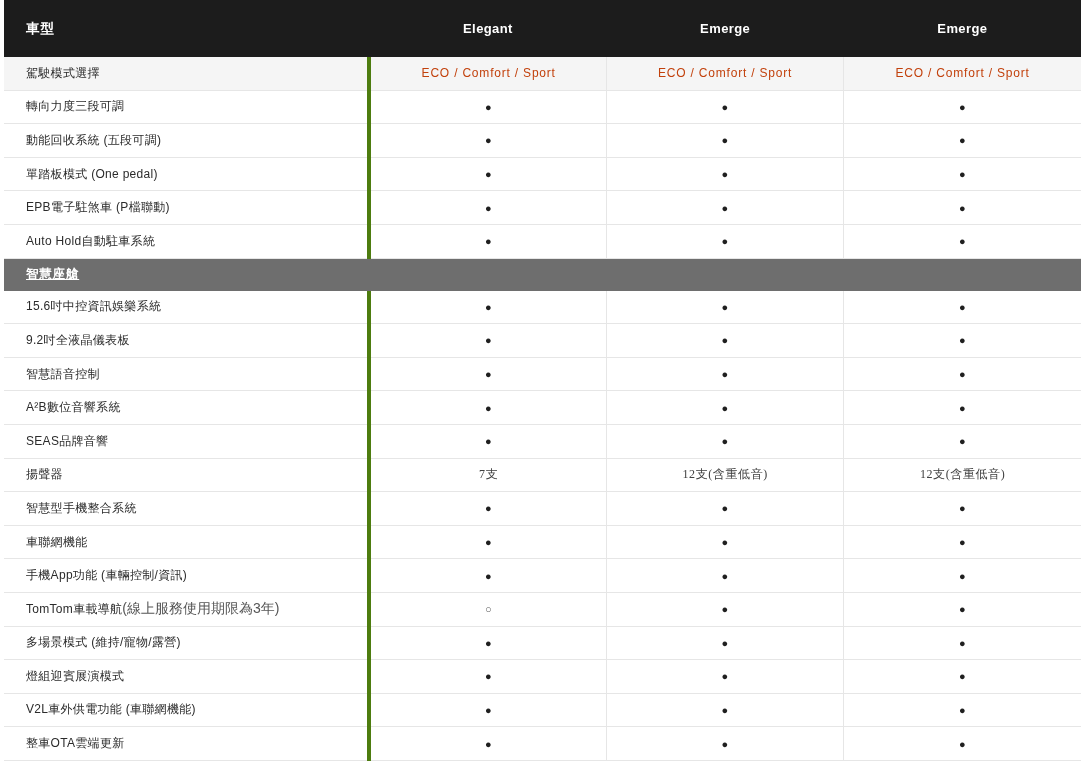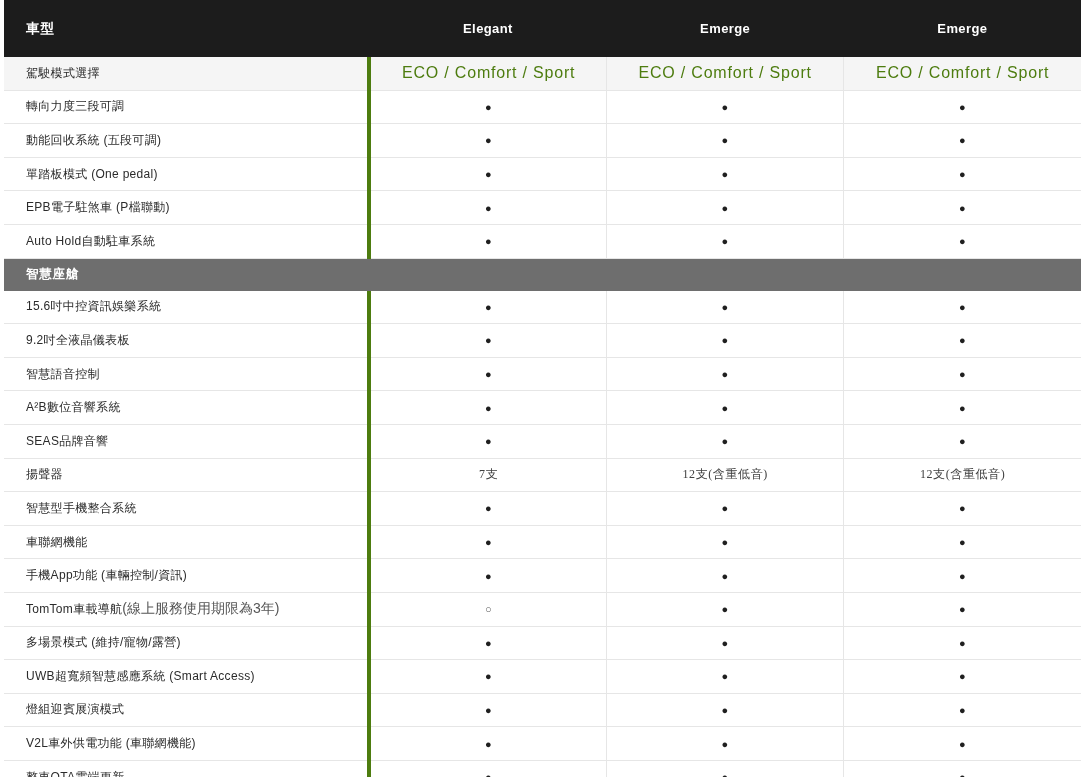--- a/index.html
+++ b/index.html
@@ -45,20 +45,21 @@
   
   tr.section-row td {
     background: #6e6e6e;
     color: #ffffff;
     font-size: 12.5px;
     font-weight: bold;
     height: 32px;
     padding: 0 0 0 22px;
     letter-spacing: 0.8px;
     border: none;
+    text-decoration: underline;
   }
 
   
   tbody tr.data-row td {
     height: 32.6px;
     font-size: 12px;
     border-bottom: 1px solid #e6e6e6;
     padding: 0;
     vertical-align: middle;
     background: #ffffff;
@@ -97,22 +98,22 @@
     font-size: 14px;
     color: #555555;
     letter-spacing: 0;
   }
   .text-val {
     font-size: 12px;
     color: #404040;
     font-family: Liberation Serif, serif;
   }
   .mode-val {
-    font-size: 16px;
-    color: #4d7c0f;
+    font-size: 12px;
+    color: #c2410c;
     letter-spacing: 0.8px;
   }
 </style>
 </head>
 <body>
 
 <table class="spec-table">
   <colgroup>
     <col class="col-feature">
     <col class="col-trim">
@@ -227,26 +228,20 @@
         <td class="value-cell"><span class="dot-filled">●</span></td>
         <td class="value-cell"><span class="dot-filled">●</span></td>
       </tr>
       <tr class="data-row">
         <td class="feature-cell"><span>多場景模式 (維持/寵物/露營)</span></td>
         <td class="value-cell"><span class="dot-filled">●</span></td>
         <td class="value-cell"><span class="dot-filled">●</span></td>
         <td class="value-cell"><span class="dot-filled">●</span></td>
       </tr>
       <tr class="data-row">
-        <td class="feature-cell"><span>UWB超寬頻智慧感應系統 (Smart Access)</span></td>
-        <td class="value-cell"><span class="dot-filled">●</span></td>
-        <td class="value-cell"><span class="dot-filled">●</span></td>
-        <td class="value-cell"><span class="dot-filled">●</span></td>
-      </tr>
-      <tr class="data-row">
         <td class="feature-cell"><span>燈組迎賓展演模式</span></td>
         <td class="value-cell"><span class="dot-filled">●</span></td>
         <td class="value-cell"><span class="dot-filled">●</span></td>
         <td class="value-cell"><span class="dot-filled">●</span></td>
       </tr>
       <tr class="data-row">
         <td class="feature-cell"><span>V2L車外供電功能 (車聯網機能)</span></td>
         <td class="value-cell"><span class="dot-filled">●</span></td>
         <td class="value-cell"><span class="dot-filled">●</span></td>
         <td class="value-cell"><span class="dot-filled">●</span></td>

